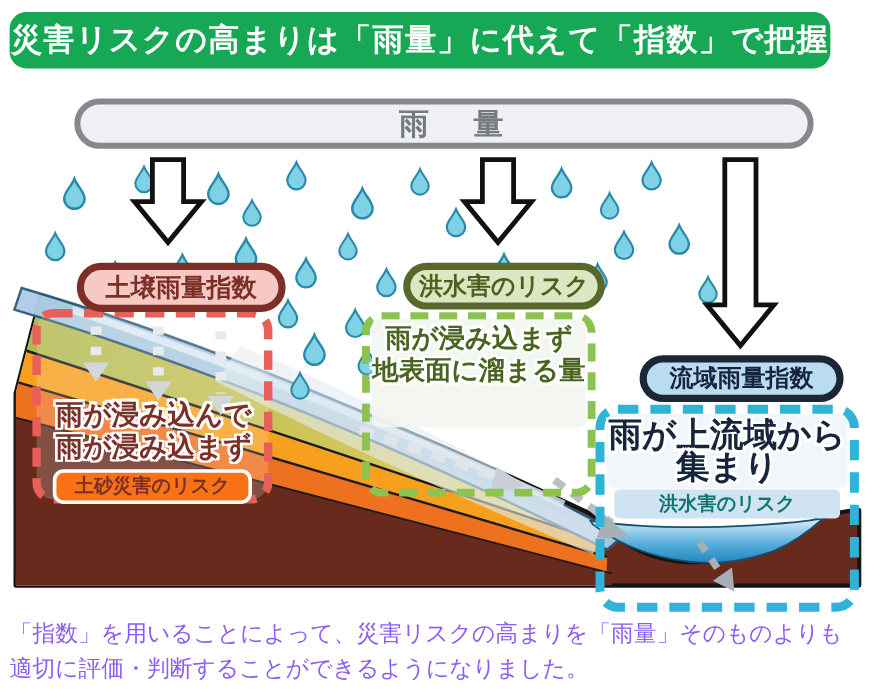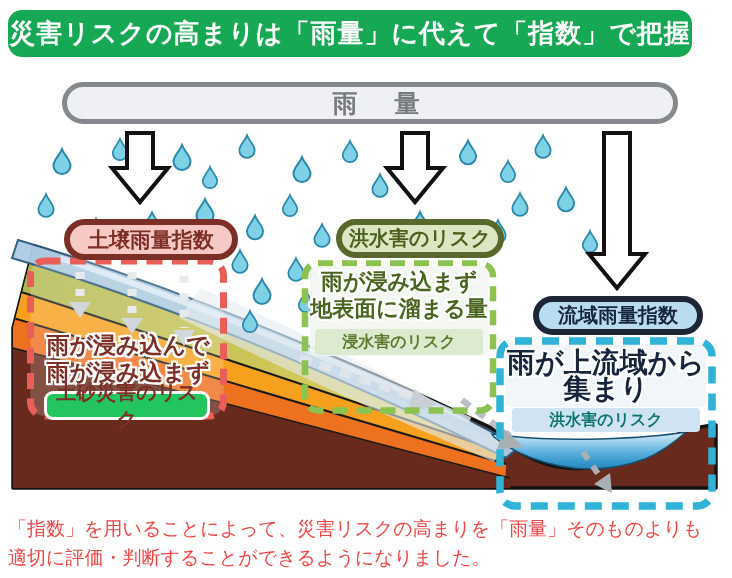--- a/index.html
+++ b/index.html
@@ -33,29 +33,29 @@
                 0 -2px 0 #fff,0 2px 0 #fff,-2px 0 0 #fff,2px 0 0 #fff;}
   .desc-soil{left:30px;top:332px;width:196px;font-size:23px;line-height:27px;color:#7c2f26;}
   .desc-surface{left:304px;top:270px;width:190px;font-size:22px;line-height:27px;color:#49641f;font-family:Liberation Mono, monospace;}
   .desc-basin{left:499px;top:350px;width:214px;font-size:28px;line-height:26px;color:#16243c;}
 
   .panel-surface{left:310px;top:266px;width:178px;height:90px;background:rgba(243,245,240,.9);border-radius:6px;}
   .panel-basin{left:506px;top:345px;width:200px;height:62px;background:rgba(238,245,250,.9);border-radius:6px;}
 
   
   .risk{font-weight:bold;text-align:center;display:flex;align-items:center;justify-content:center;box-sizing:border-box;}
-  .risk-soil{left:44px;top:391px;width:166px;height:29px;background:#22c55e;border:3px solid #fff;
-    border-radius:9px;color:#7c2f26;font-size:20px;}
+  .risk-soil{left:44px;top:391px;width:166px;height:29px;background:#f97316;border:3px solid #fff;
+    border-radius:9px;color:#7c2f26;font-size:16px;}
   .risk-surface{left:315px;top:329px;width:168px;height:26px;background:#dcead0;border-radius:4px;
     color:#5c7a2e;font-size:16px;}
   .risk-basin{left:512px;top:408px;width:188px;height:24px;background:#cfe3f2;border-radius:4px;
     color:#0f766e;font-size:16px;}
 
   
-  .caption{left:8px;top:514px;width:720px;color:#ef4444;font-size:19px;line-height:29px;font-weight:500;}
+  .caption{left:8px;top:514px;width:720px;color:#8b5cf6;font-size:19px;line-height:29px;font-weight:500;}
 </style>
 </head>
 <body>
 
 <div class="canvas">
 
   <svg class="abs" style="left:0;top:0;" width="732" height="578" viewBox="0 0 732 578">
     <defs>
       <path id="drop" d="M0,-13 C2.5,-6.5 8.5,-2 8.5,3.5 A8.5,8.5 0 1 1 -8.5,3.5 C-8.5,-2 -2.5,-6.5 0,-13 Z"></path>
       <linearGradient id="gGreen" x1="0" y1="0" x2="0" y2="1">
@@ -183,23 +183,20 @@
     <span>土砂災害のリスク</span>
   </div>
 
   <div class="abs badge badge-surface">
     <span>洪水害のリスク</span>
   </div>
   <div class="abs desc desc-surface">
     <div>雨が浸み込まず</div>
     <div>地表面に溜まる量</div>
   </div>
-  <div class="abs risk risk-surface">
-    <span>浸水害のリスク</span>
-  </div>
 
   <div class="abs badge badge-basin">
     <span>流域雨量指数</span>
   </div>
   <div class="abs desc desc-basin">
     <div>雨が上流域から集まり</div>
   </div>
   <div class="abs risk risk-basin">
     <span>洪水害のリスク</span>
   </div>

